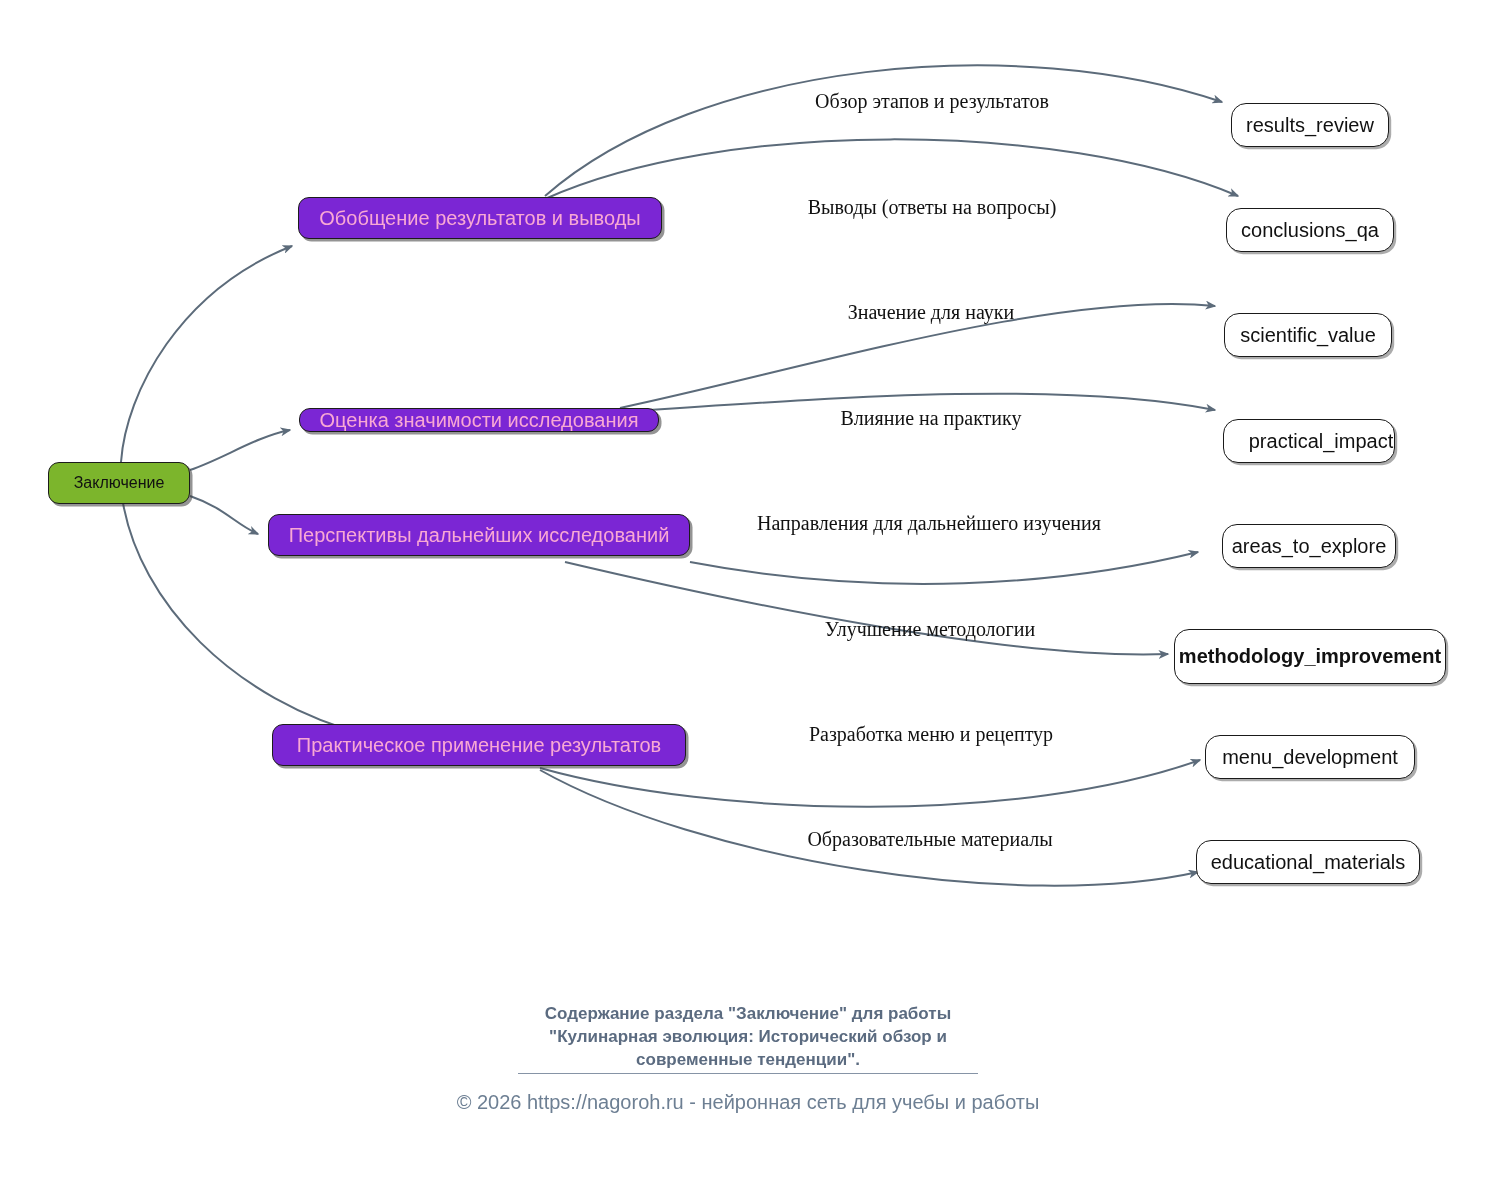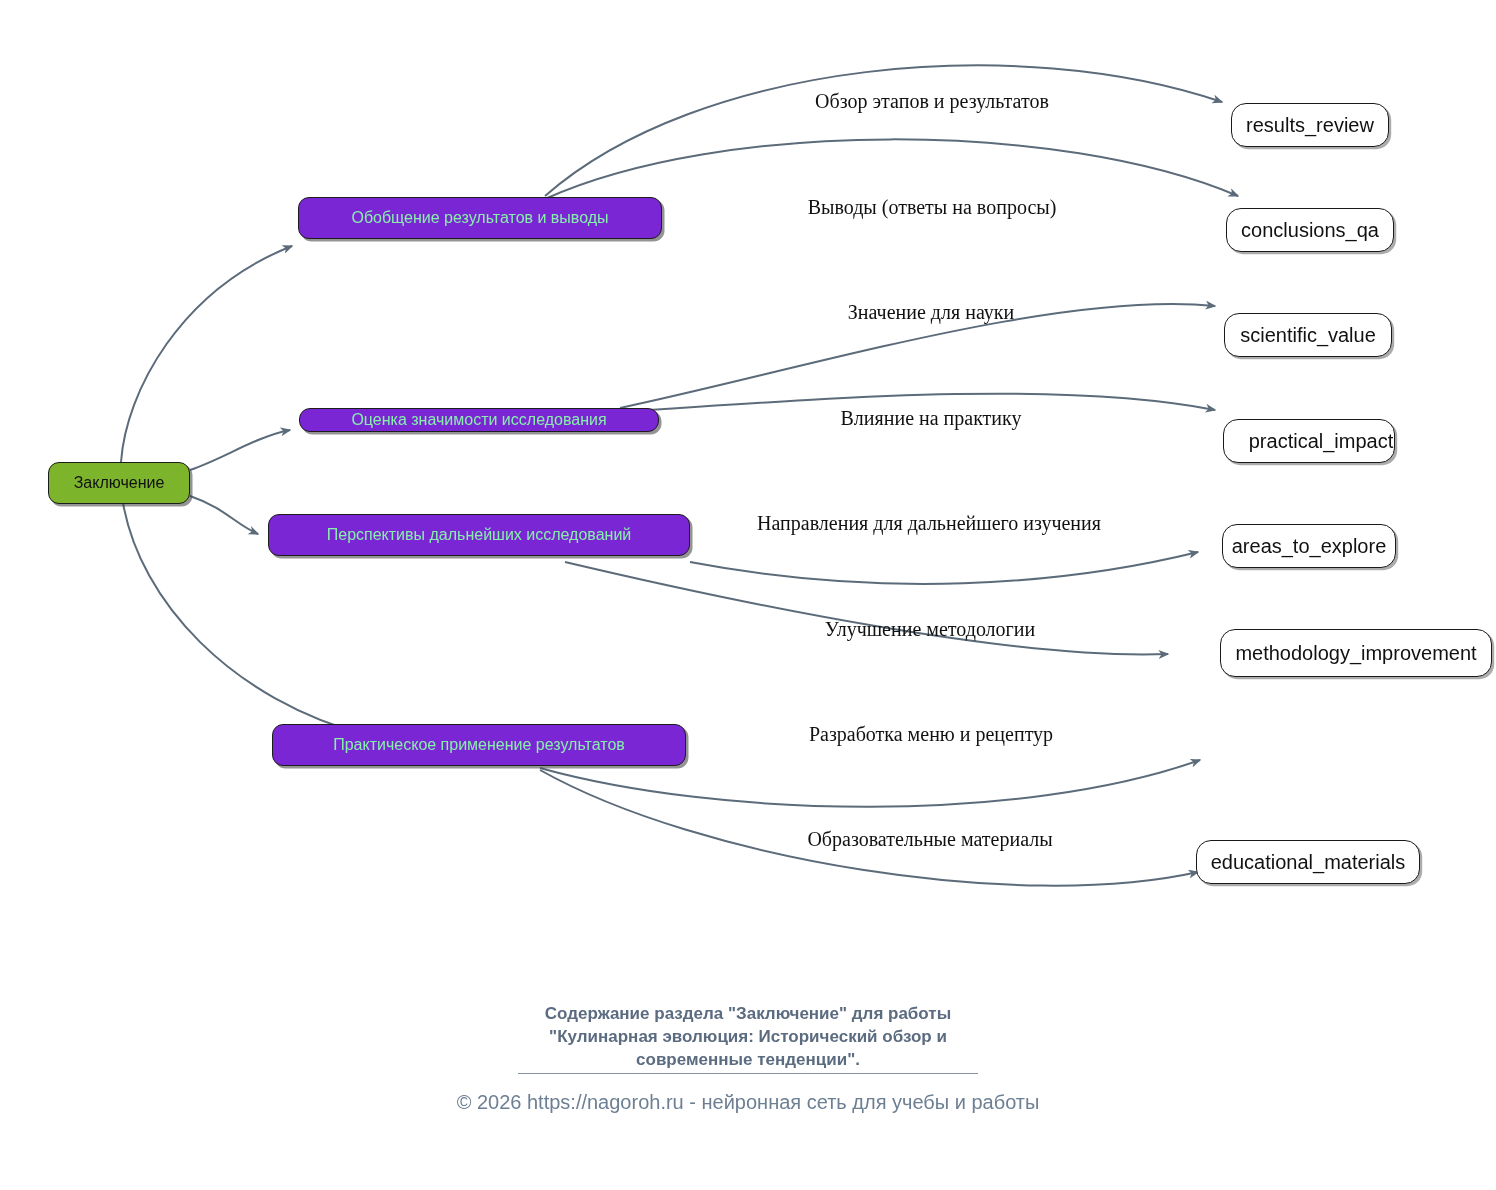--- a/index.html
+++ b/index.html
@@ -36,22 +36,22 @@
   .node-root {
     background: #7CB52C;
     border: 1.6px solid #1c1c1c;
     color: #111111;
     font-size: 16px;
     box-shadow: 2.5px 2.5px 0 rgba(60,60,60,0.55);
   }
   .node-branch {
     background: #7B26D4;
     border: 1.6px solid #1c1c1c;
-    color: #86efac;
-    font-size: 16px;
+    color: #f9a8d4;
+    font-size: 20px;
     box-shadow: 2.5px 2.5px 0 rgba(60,60,60,0.55);
   }
   .node-leaf {
     background: #ffffff;
     border: 1.7px solid #1a1a1a;
     color: #111111;
     font-size: 20px;
     border-radius: 15px;
     box-shadow: 2.2px 2.2px 0 rgba(70,70,70,0.45);
     margin-top: 12px;
@@ -157,24 +157,27 @@
   </div>
 
   <div class="node node-leaf" style="left:1223px; top:407px; width:172px; height:44px;padding-left:24px;">
     <span>practical_impact</span>
   </div>
 
   <div class="node node-leaf" style="left:1222px; top:512px; width:174px; height:44px;">
     <span>areas_to_explore</span>
   </div>
 
-  <div class="node node-leaf" style="left:1220px; top:617px; width:272px; height:48px;">
+  <div class="node node-leaf" style="left:1174px; top:617px; width:272px; height:55px;font-weight:bold;">
     <span>methodology_improvement</span>
   </div>
 
+  <div class="node node-leaf" style="left:1205px; top:723px; width:210px; height:44px;">
+    <span>menu_development</span>
+  </div>
 
   <div class="node node-leaf" style="left:1196px; top:828px; width:224px; height:44px;">
     <span>educational_materials</span>
   </div>
 
   <div class="edge-label" style="left:932px; top:101px;">Обзор этапов и результатов</div>
 
   <div class="edge-label" style="left:932px; top:207px;">Выводы (ответы на вопросы)</div>
 
   <div class="edge-label" style="left:931px; top:312px;">Значение для науки</div>

